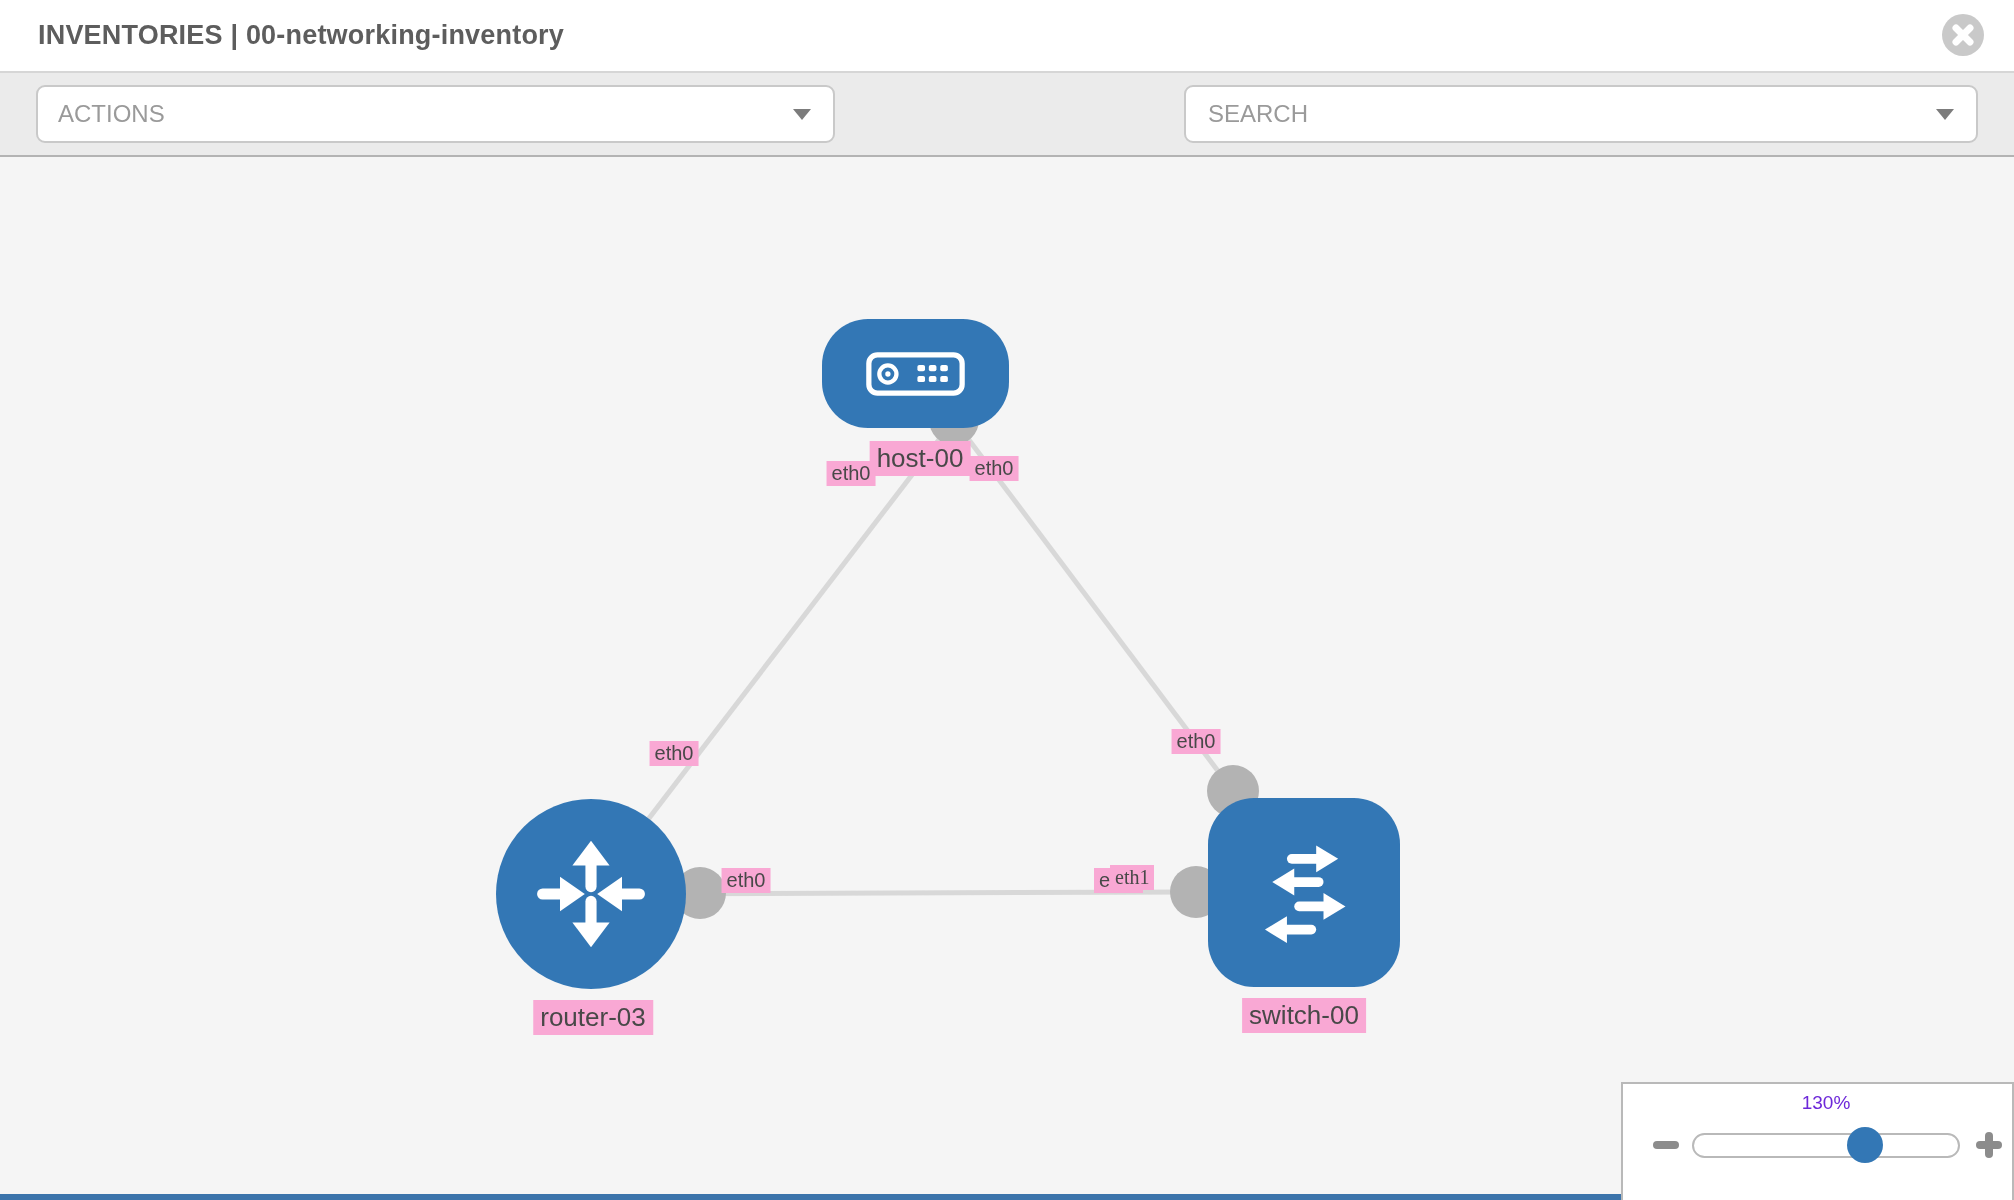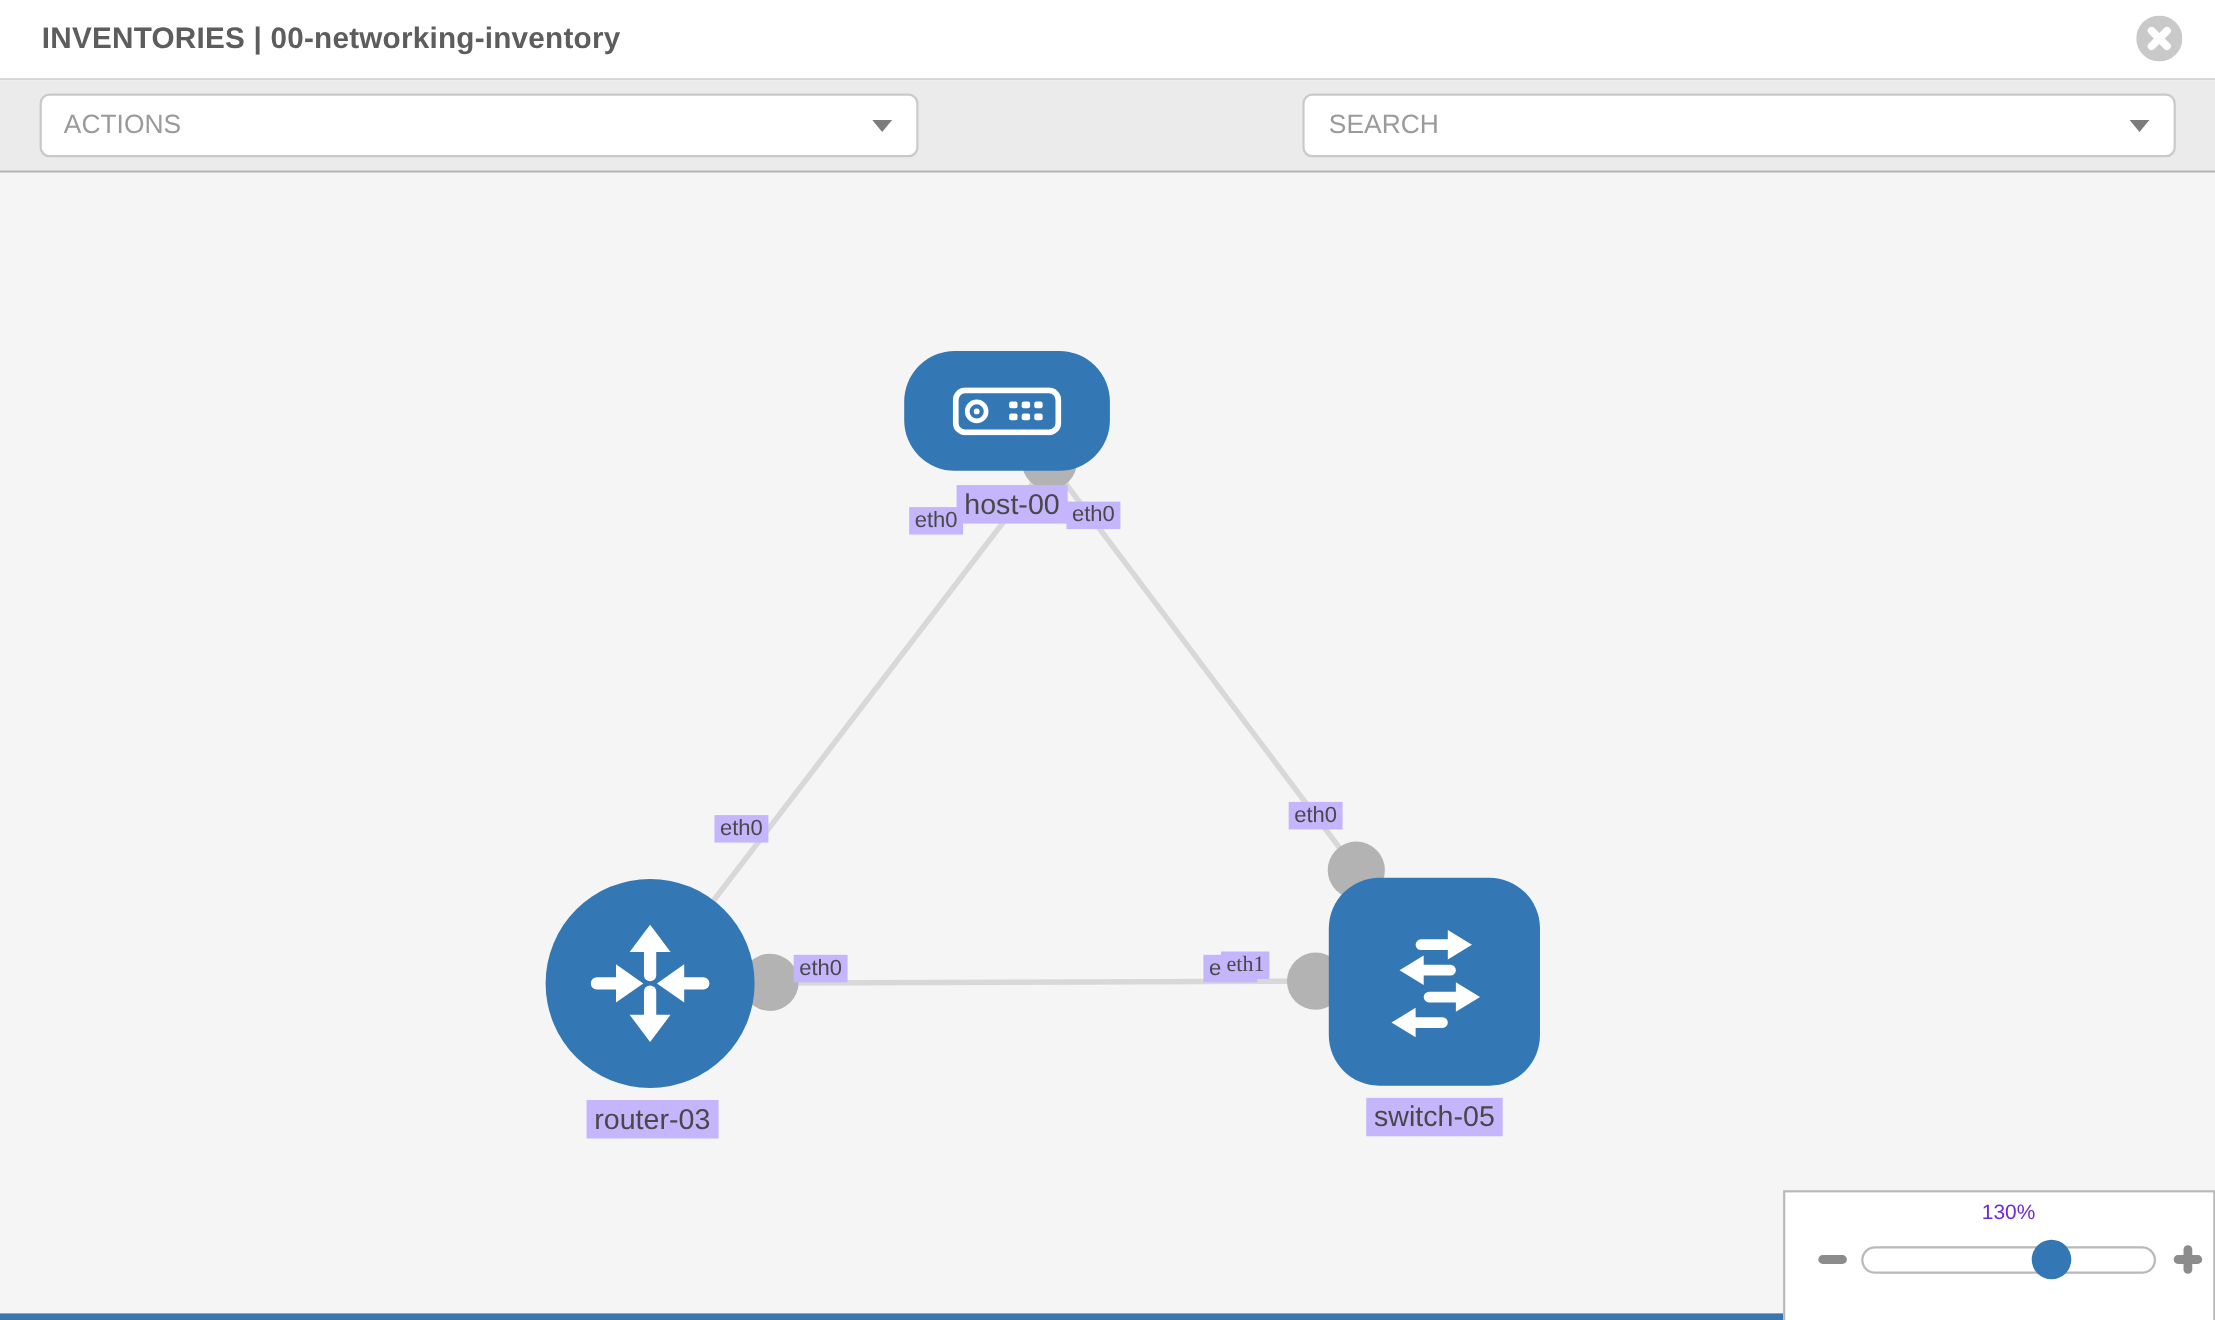--- a/index.html
+++ b/index.html
@@ -34,21 +34,21 @@
   .canvas { position:absolute; top:157px; left:0; width:2014px; height:1043px;
             background:#f5f5f5; overflow:hidden; }
   .edges { position:absolute; top:0; left:0; z-index:1; }
 
   .node { position:absolute; z-index:2; background:#3377b5; display:flex;
           align-items:center; justify-content:center; cursor:pointer; }
   .node-host   { left:822px; top:162px; width:187px; height:109px; border-radius:46px; }
   .node-router { left:496px; top:642px; width:190px; height:190px; border-radius:50%; }
   .node-switch { left:1208px; top:641px; width:192px; height:189px; border-radius:46px; }
 
-  .glabel { position:absolute; z-index:3; background:#c4b5fd; color:#484848; white-space:nowrap; }
+  .glabel { position:absolute; z-index:3; background:#f9a8d4; color:#484848; white-space:nowrap; }
   .name-label { font-size:26px; padding:2px 7px; transform:translateX(-50%);text-align:center; }
   .if-label   { font-size:20px; padding:1px 5px; transform:translateX(-50%); }
   .if-label.raw { transform:none; }
 
   
   .zoom-panel { position:absolute; z-index:4; left:1621px; top:925px; width:389px; height:130px;
                 background:#fff; border:2px solid #b9b9b9; box-sizing:content-box; }
   .zoom-value { position:absolute; left:69px; top:8px; width:268px; text-align:center;
                 font-size:19px; color:#6d28d9; }
   .zoom-minus { position:absolute; left:30px; top:57px; width:26px; height:8px;
@@ -165,21 +165,21 @@
           <polygon points="78,22 60,11 60,33"></polygon>
           <polygon points="24,41 42,30 42,52"></polygon>
           <polygon points="84,61 66,50 66,72"></polygon>
           <polygon points="18,80 36,69 36,91"></polygon>
         </g>
       </svg>
     </div>
 
     <div class="glabel name-label" style="left:920px; top:284px;">host-00</div>
     <div class="glabel name-label" style="left:593px; top:843px;">router-03</div>
-    <div class="glabel name-label" style="left:1304px; top:841px;">switch-05</div>
+    <div class="glabel name-label" style="left:1304px; top:841px;">switch-00</div>
 
     <div class="glabel if-label" style="left:851px; top:304px;">eth0</div>
     <div class="glabel if-label" style="left:994px; top:299px;">eth0</div>
     <div class="glabel if-label" style="left:674px; top:584px;">eth0</div>
     <div class="glabel if-label" style="left:746px; top:711px;">eth0</div>
     <div class="glabel if-label" style="left:1196px; top:572px;">eth0</div>
 
     <div class="glabel if-label raw" style="left:1094px; top:711px; z-index:3;">eth0</div>
     <div class="glabel if-label raw" style="left:1110px; top:708px; z-index:4;font-family:Liberation Serif, serif;">eth1</div>
 

